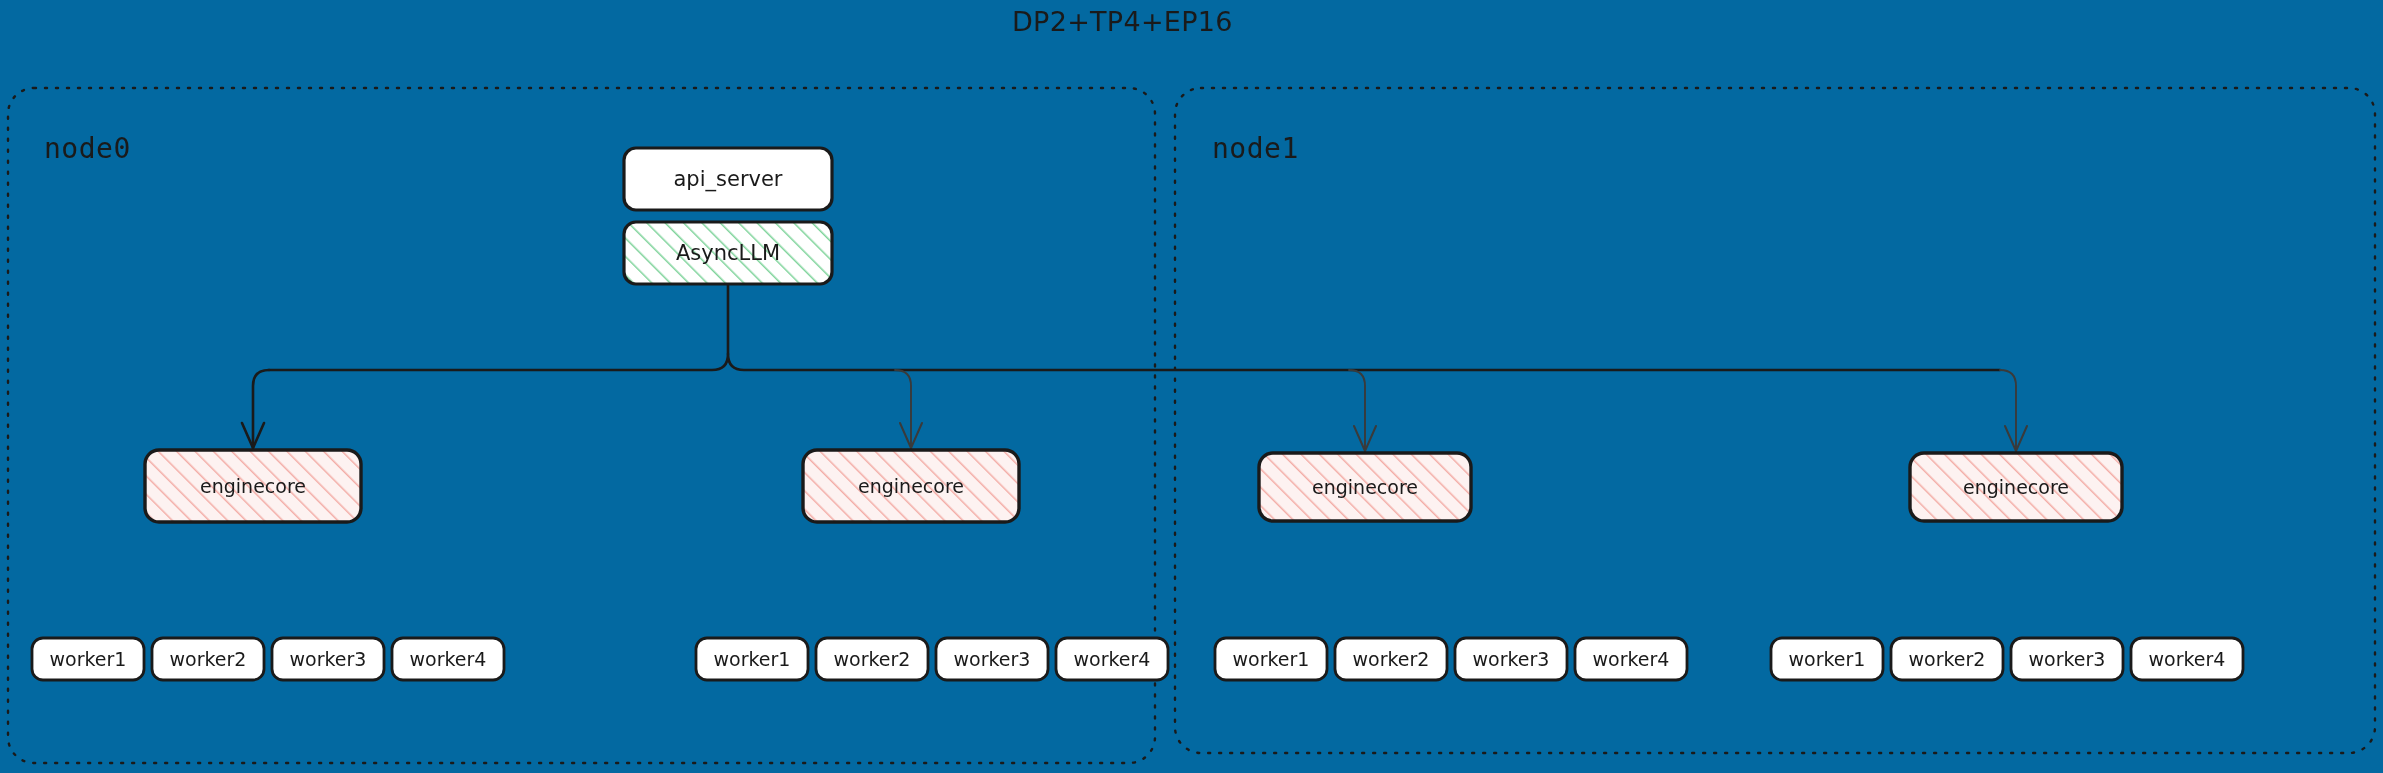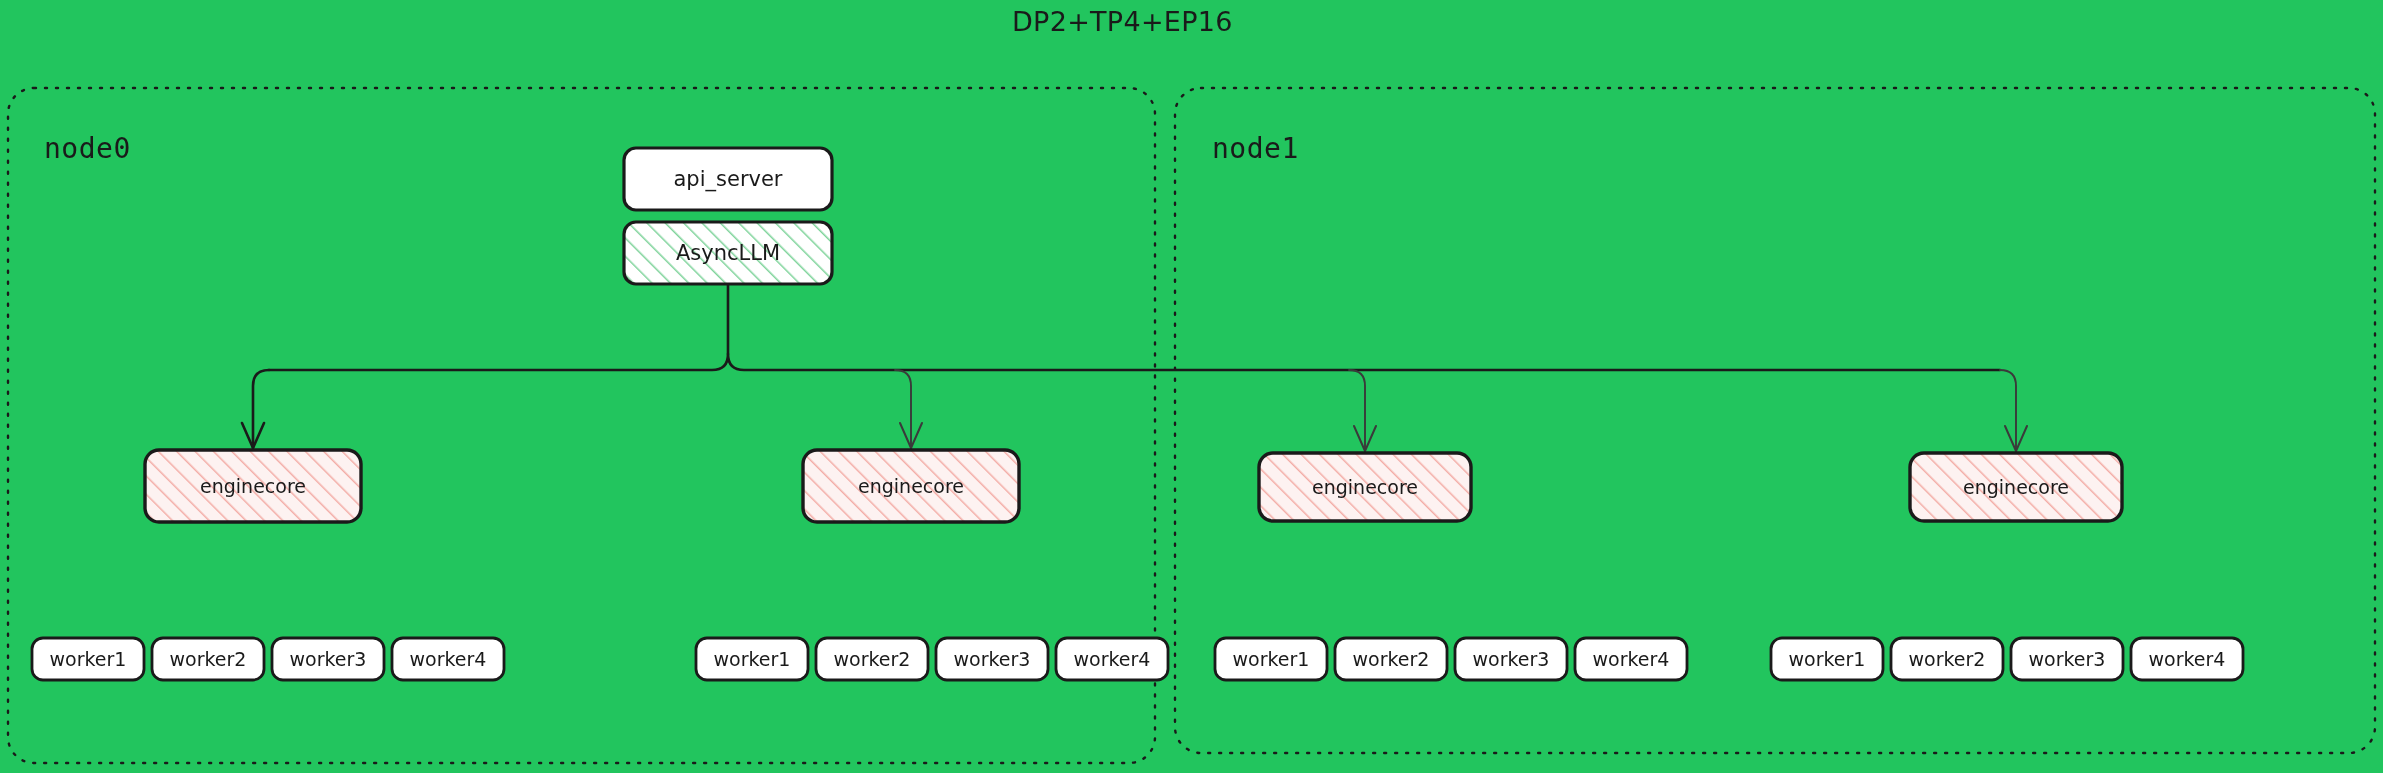--- a/index.html
+++ b/index.html
@@ -7,21 +7,21 @@
     padding: 0;
     background: #ffffff;
   }
   body {
     font-family: "DejaVu Sans", sans-serif;
   }
   #canvas {
     position: relative;
     width: 2383px;
     height: 773px;
-    background: #22c55e;
+    background: #0369a1;
     overflow: hidden;
   }
   #diagram-svg {
     position: absolute;
     left: 0;
     top: 0;
     width: 2383px;
     height: 773px;
   }
   .title-text {

